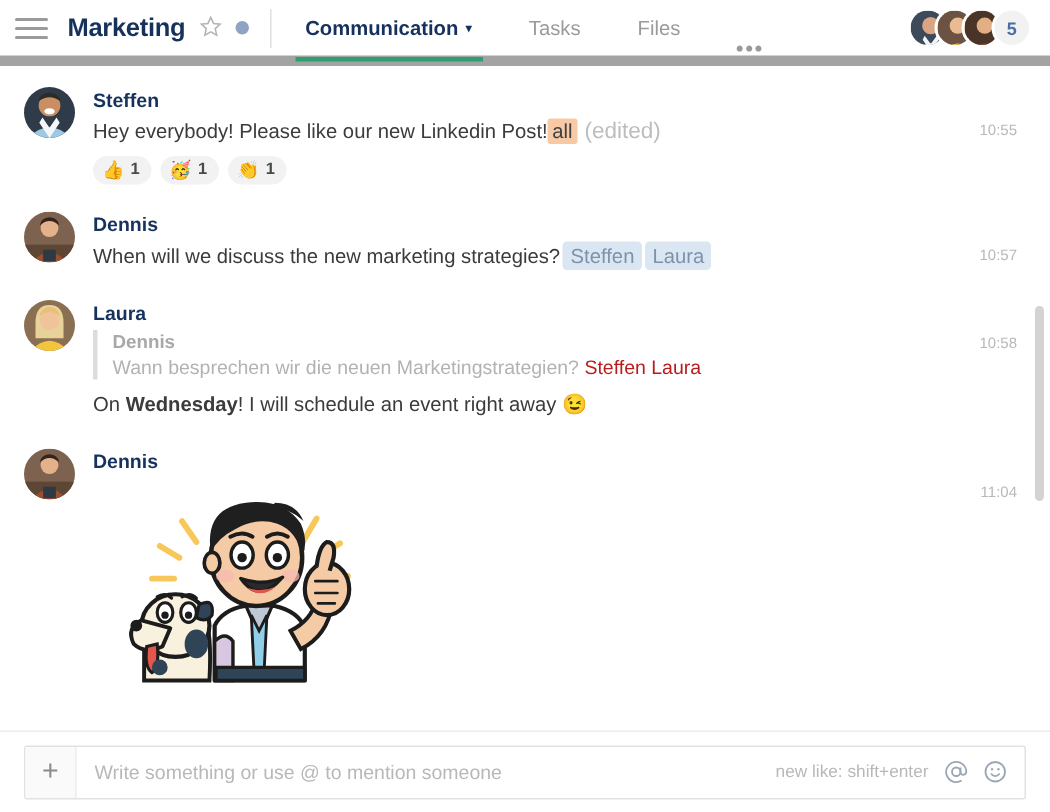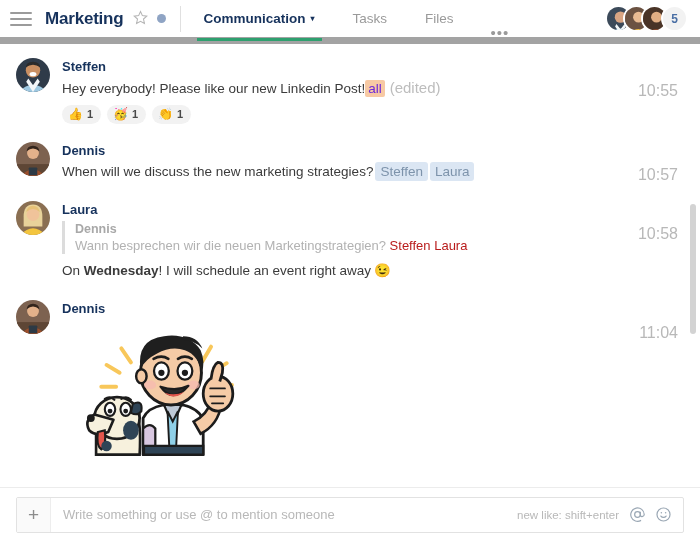--- a/index.html
+++ b/index.html
@@ -113,25 +113,25 @@
   .msg-body { flex: 1 1 auto; min-width: 0; padding-top: 1px; }
   .msg-author {
     font-size: 13px; font-weight: bold; color: #16325c;
     margin-bottom: 4px; line-height: 15px;
   }
   .msg-text {
     font-size: 13.5px; color: #3b3b3b; line-height: 19px;
   }
   .msg-time {
     position: absolute; right: 22px; top: 24px;
-    font-size: 16px; color: #b8b8b8;
+    font-size: 10px; color: #b8b8b8;
   }
 
   .mention-all {
-    background: #f7c9a4; color: #6d28d9;
+    background: #f7c9a4; color: #404040;
     padding: 1px 3px; border-radius: 2px;
   }
   .mention-chip {
     background: #dbe6f3; color: #7d93ab;
     padding: 2px 5px; border-radius: 3px;
     margin-left: 2px; display: inline-block;
     line-height: 15px;
   }
   .edited { color: #bdbdbd; font-size: 15px; margin-left: 5px; }
 

